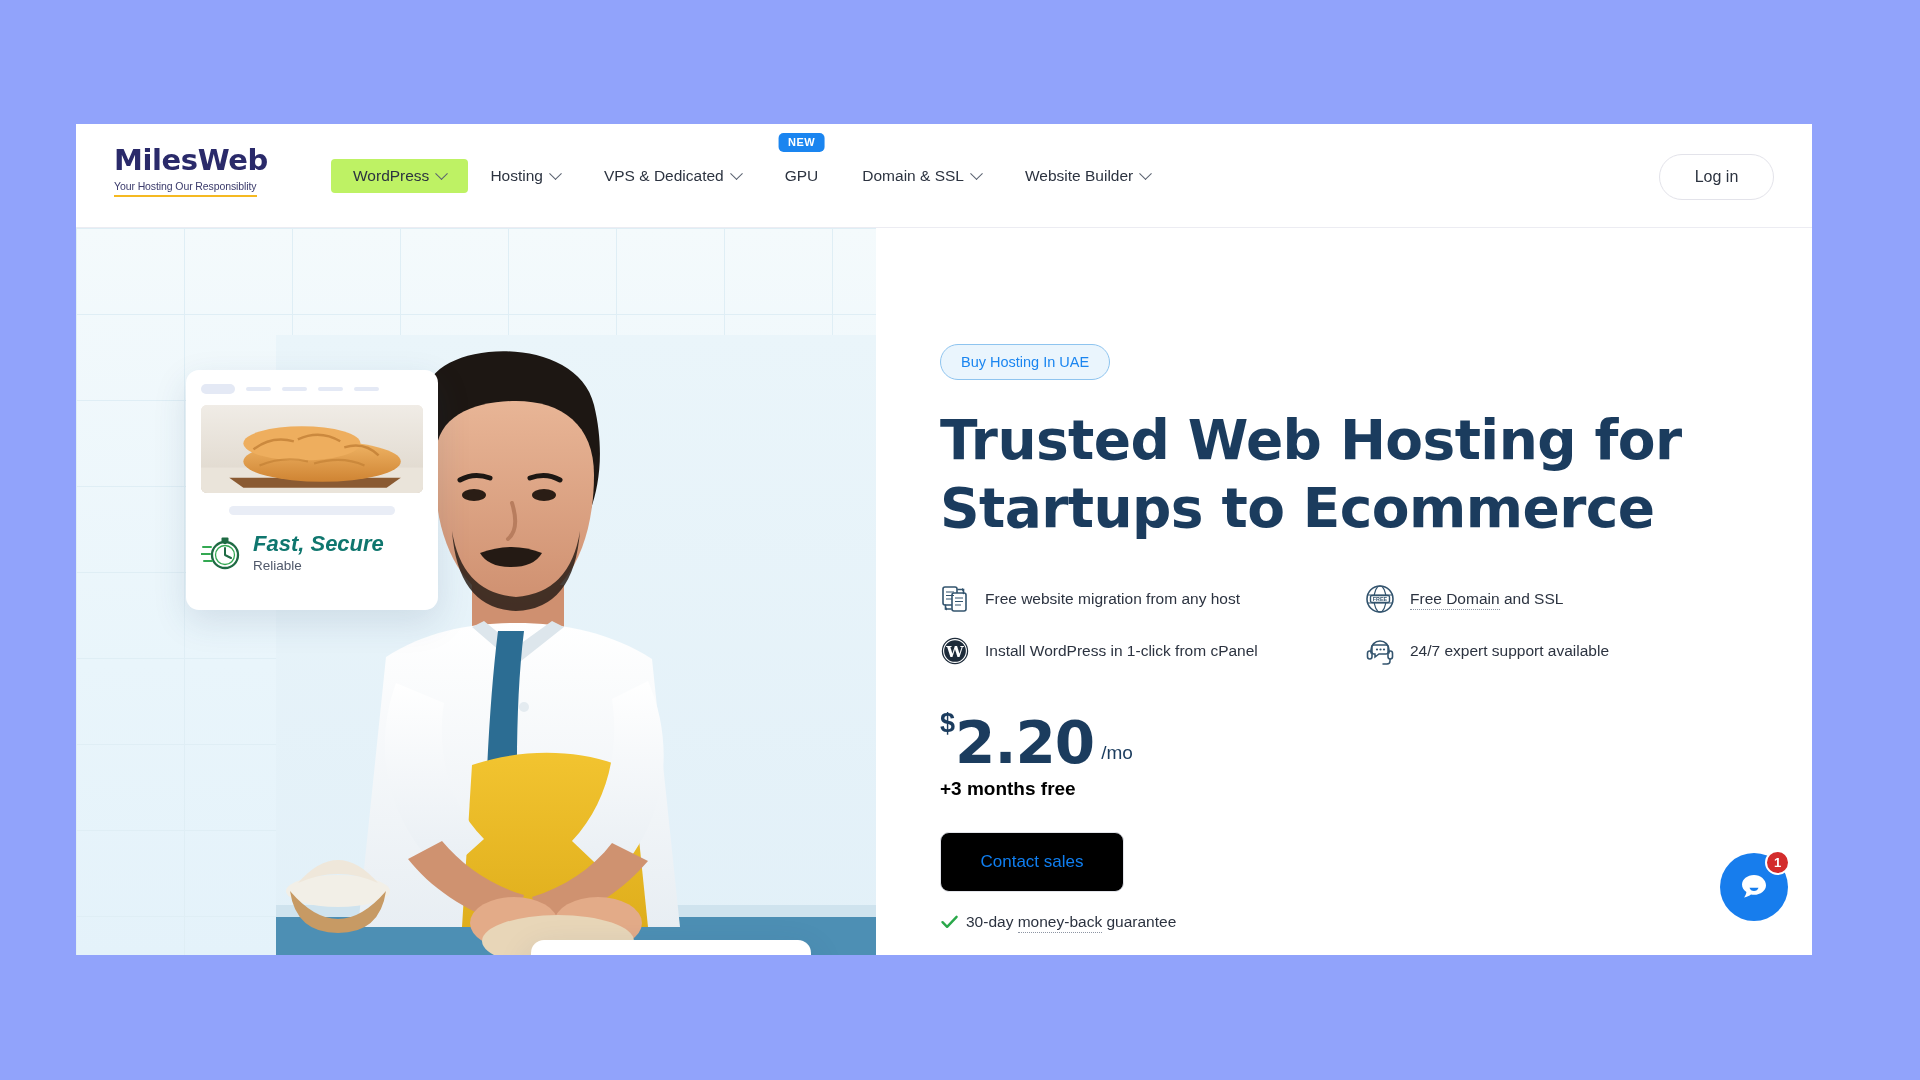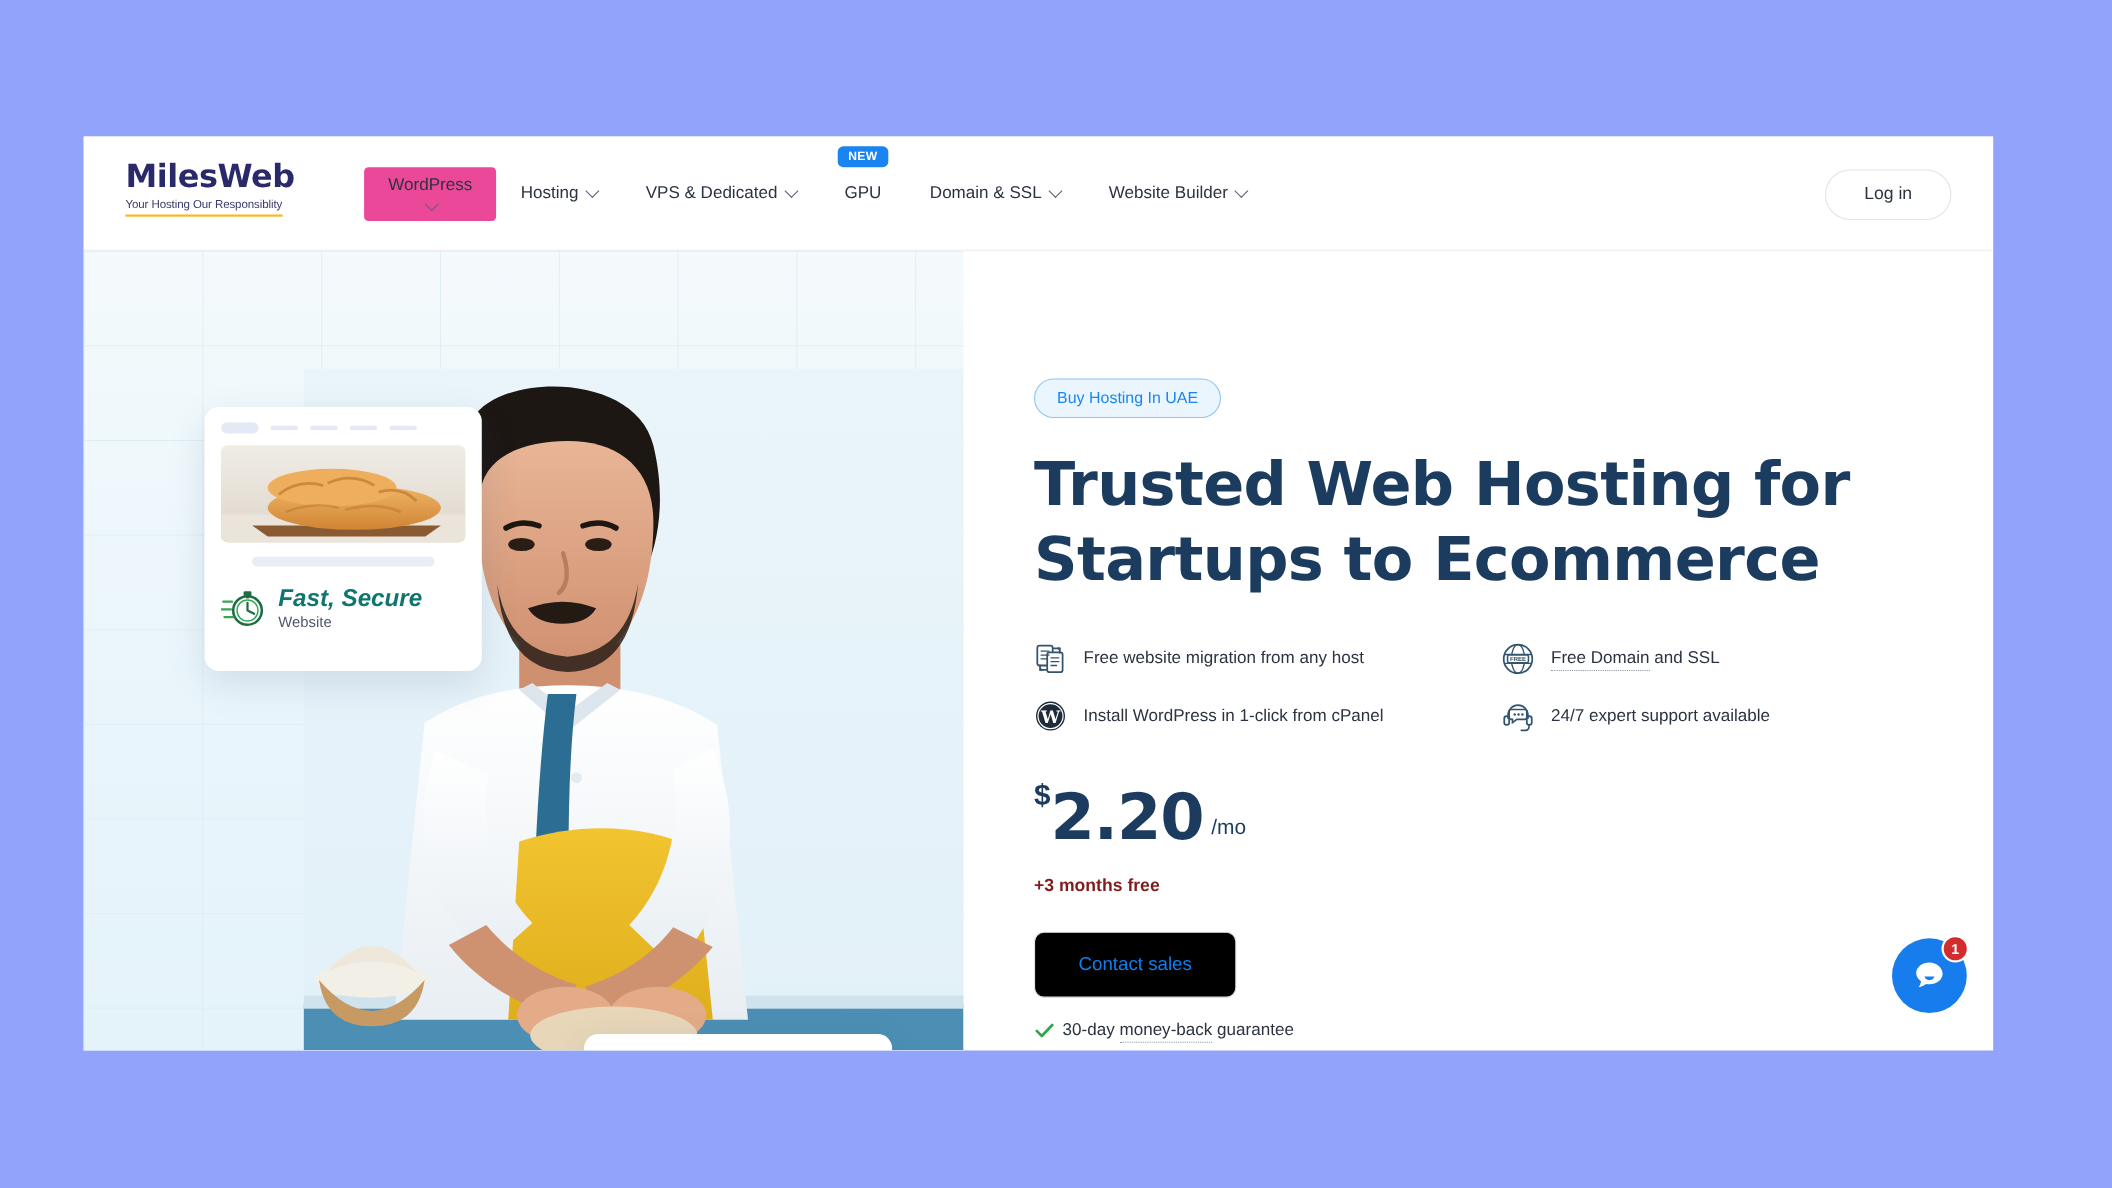--- a/index.html
+++ b/index.html
@@ -48,21 +48,21 @@
     display: flex; align-items: center; gap: 0px;
   }
   .nav-item {
     position: relative;
     font-size: 15.5px; color: #2c3340;
     padding: 8px 22px;
     display: flex; align-items: center; gap: 6px;
     cursor: pointer;
     white-space: nowrap;
   }
-  .nav-item.hl { background: #ec4899; border-radius: 4px; flex-direction: column; }
+  .nav-item.hl { background: #bef264; border-radius: 4px; }
   .caret {
     display: inline-block;
     width: 9px; height: 9px;
     border-right: 1.6px solid #5a6270;
     border-bottom: 1.6px solid #5a6270;
     transform: rotate(45deg) translate(-2px,-2px);
     margin-left: 2px;
   }
   .new-badge {
     position: absolute;
@@ -167,21 +167,21 @@
     max-width: 830px;
   }
   .feature { display: flex; align-items: center; gap: 15px; }
   .feature .ftext { font-size: 15.5px; color: #2c3340; }
   .dotted { border-bottom: 1.5px dotted #8d95a3; padding-bottom: 2px; }
 
   .price-row { margin-top: 44px; display: flex; align-items: flex-end; }
   .cur { font-size: 27px; font-weight: bold; color: #1b3c5e; line-height: 1; margin-bottom: 34px; }
   .amt { font-size: 58px; font-weight: bold; color: #1b3c5e; line-height: .95; letter-spacing: -1px; font-family: "DejaVu Sans", sans-serif; }
   .per { font-size: 19px; color: #1b3c5e; margin-left: 7px; margin-bottom: 7px; }
-  .months { margin-top: 26px; font-size: 16px; font-weight: bold; color: #7f1d1d; }
+  .months { margin-top: 7px; font-size: 19px; font-weight: bold; color: #000000; }
 
   .cta-row { margin-top: 32px; display: flex; gap: 26px; }
   .btn-primary {
     background: #0f7ef0; color: #fff; border: none;
     border-radius: 9px; width: 272px; height: 60px;
     font-size: 17px; cursor: pointer;
     font-family: "Liberation Sans", sans-serif;
   }
   .btn-secondary {
     background: #000000; color: #0f7ef0; border: 1px solid #e2e4ea;
@@ -369,21 +369,21 @@
           <svg width="40" height="40" viewBox="0 0 40 40">
             <circle cx="24" cy="23" r="13" fill="none" stroke="#1f6b44" stroke-width="2.3"></circle>
             <circle cx="24" cy="23" r="9.5" fill="none" stroke="#33a852" stroke-width="1.3"></circle>
             <rect x="20.5" y="5.5" width="7" height="4.5" rx="1" fill="#1f6b44"></rect>
             <rect x="22.5" y="9" width="3" height="3" fill="#1f6b44"></rect>
             <path d="M24 23 l0 -7 M24 23 l6 3" stroke="#1f6b44" stroke-width="2" stroke-linecap="round"></path>
             <path d="M2 15 h8 M0 22 h9 M3 29 h8" stroke="#33a852" stroke-width="2" stroke-linecap="round"></path>
           </svg>
           <div class="bc-texts">
             <div class="t1">Fast, Secure</div>
-            <div class="t2">Website</div>
+            <div class="t2">Reliable</div>
           </div>
         </div>
       </div>
 
       <div class="uptime-card">
         
         
       </div>
     </div>
 

